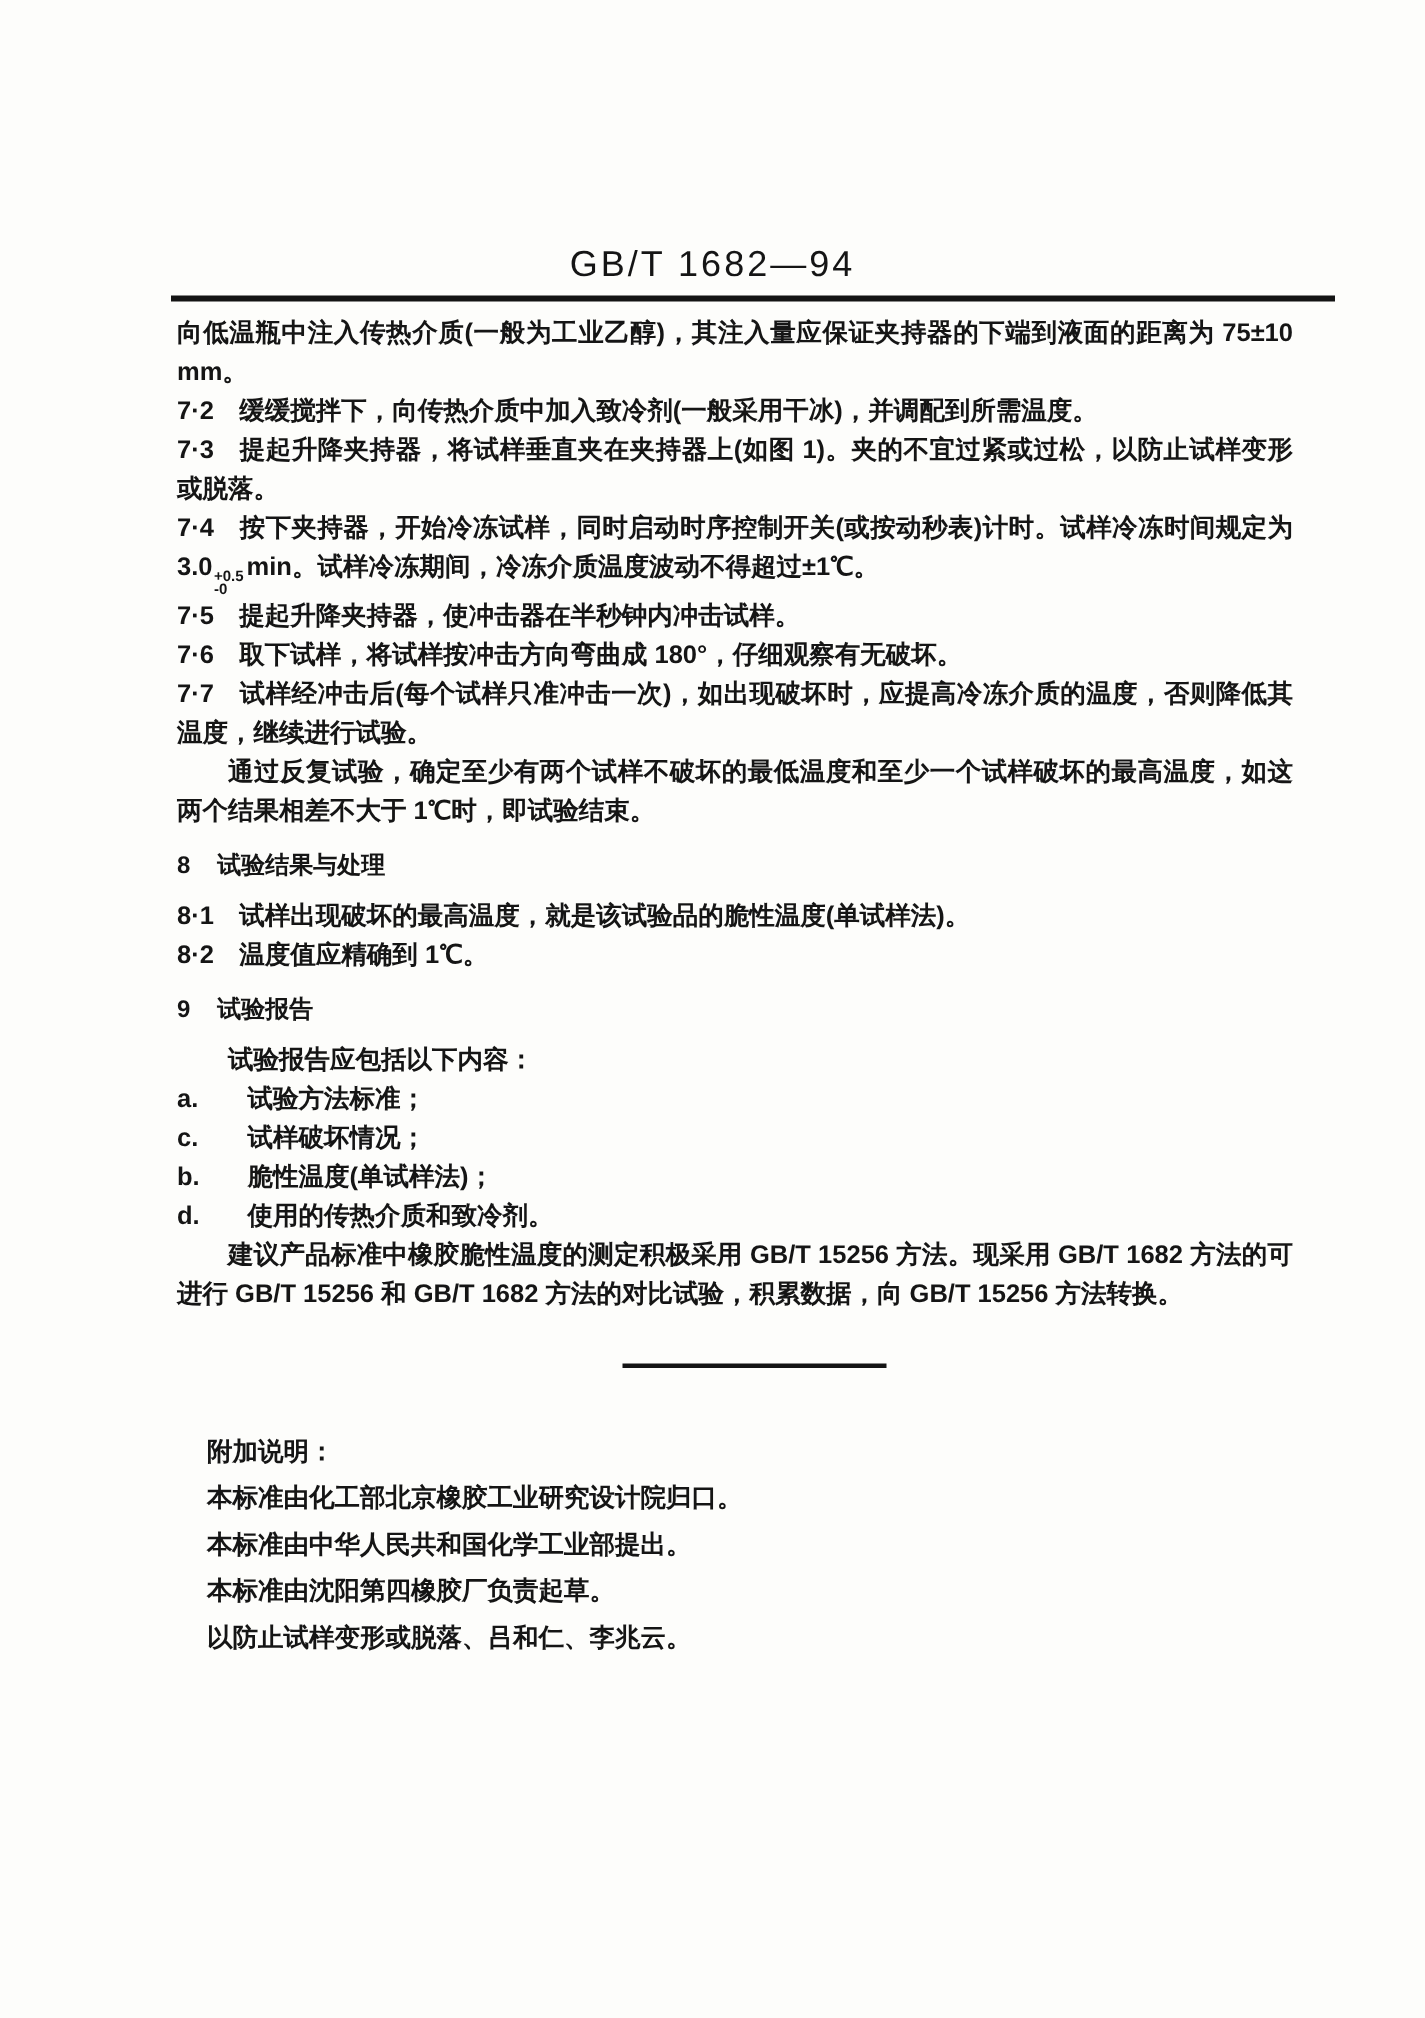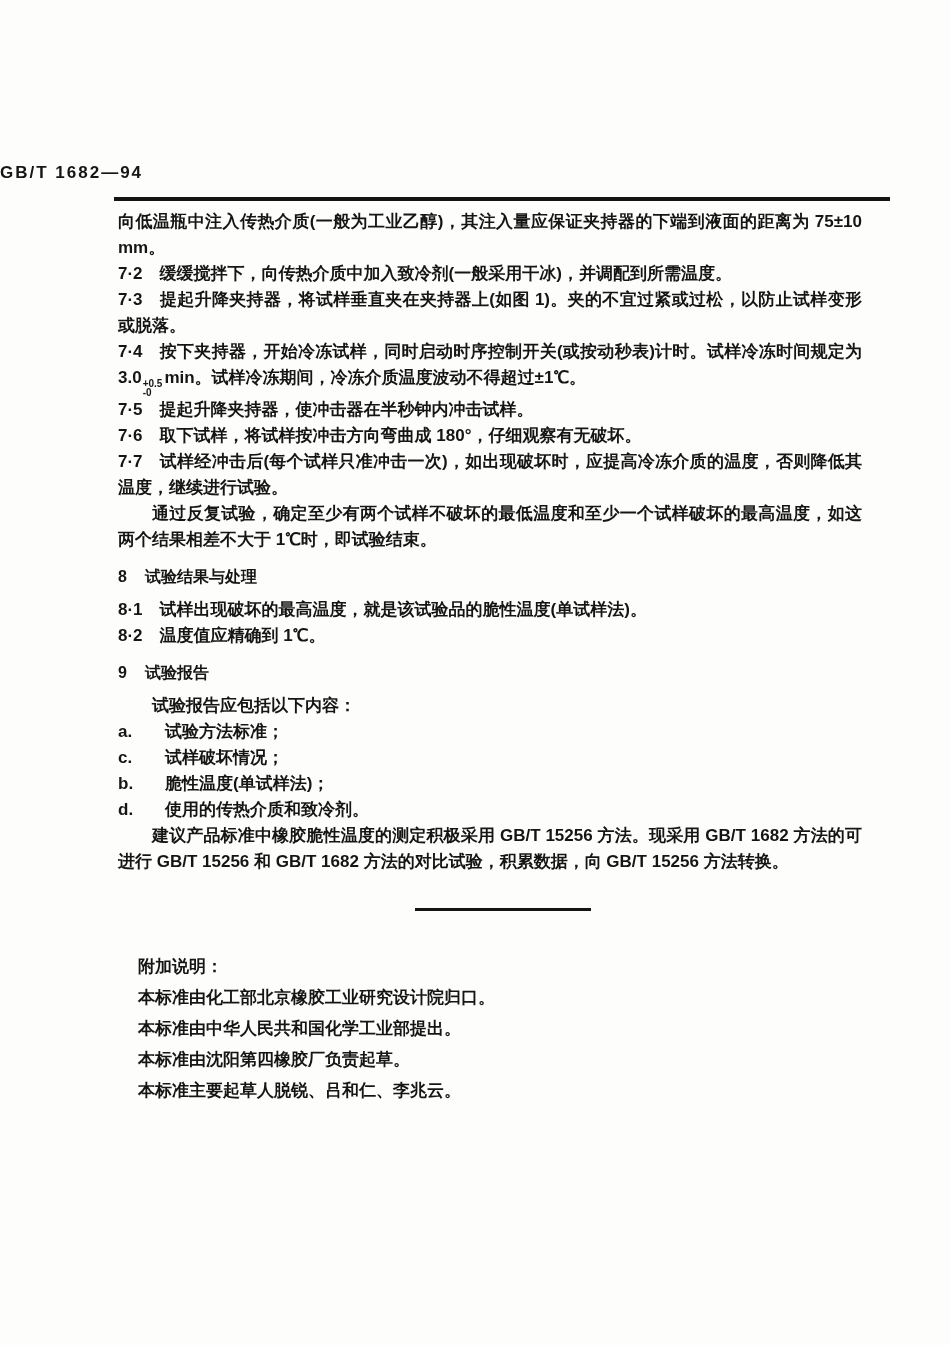--- a/index.html
+++ b/index.html
@@ -7,21 +7,22 @@
     position:relative;
     width:950px;height:1345px;
     margin:0 auto;
     background:#fdfdfb;
     font-family:"Liberation Sans", sans-serif;
     color:#151515;
     overflow:hidden;
   }
   .doc-header{
     position:absolute;top:163px;left:0;width:100%;
-    font-size:17px;font-weight:700;letter-spacing:2px;
+    text-align:center;
+    font-size:24px;font-weight:400;letter-spacing:2px;
   }
   .top-rule{
     position:absolute;top:197px;left:114px;
     width:776px;height:4px;background:#141414;
   }
   .content{
     position:absolute;top:209px;left:118px;width:744px;
     font-size:17px;line-height:26px;font-weight:600;
     text-align:justify;
   }
@@ -97,17 +98,17 @@
 
     <p class="indent">建议产品标准中橡胶脆性温度的测定积极采用 GB/T 15256 方法。现采用 GB/T 1682 方法的可进行 GB/T 15256 和 GB/T 1682 方法的对比试验，积累数据，向 GB/T 15256 方法转换。</p>
 
     <hr class="mid-divider">
 
     <div class="footnote">
       <p class="fn-heading">附加说明：</p>
       <p>本标准由化工部北京橡胶工业研究设计院归口。</p>
       <p>本标准由中华人民共和国化学工业部提出。</p>
       <p>本标准由沈阳第四橡胶厂负责起草。</p>
-      <p>本标准主要起草人脱锐、吕和仁、李兆云。</p>
+      <p>以防止试样变形或脱落、吕和仁、李兆云。</p>
     </div>
 
   </div>
 </div>
 
 </body></html>

